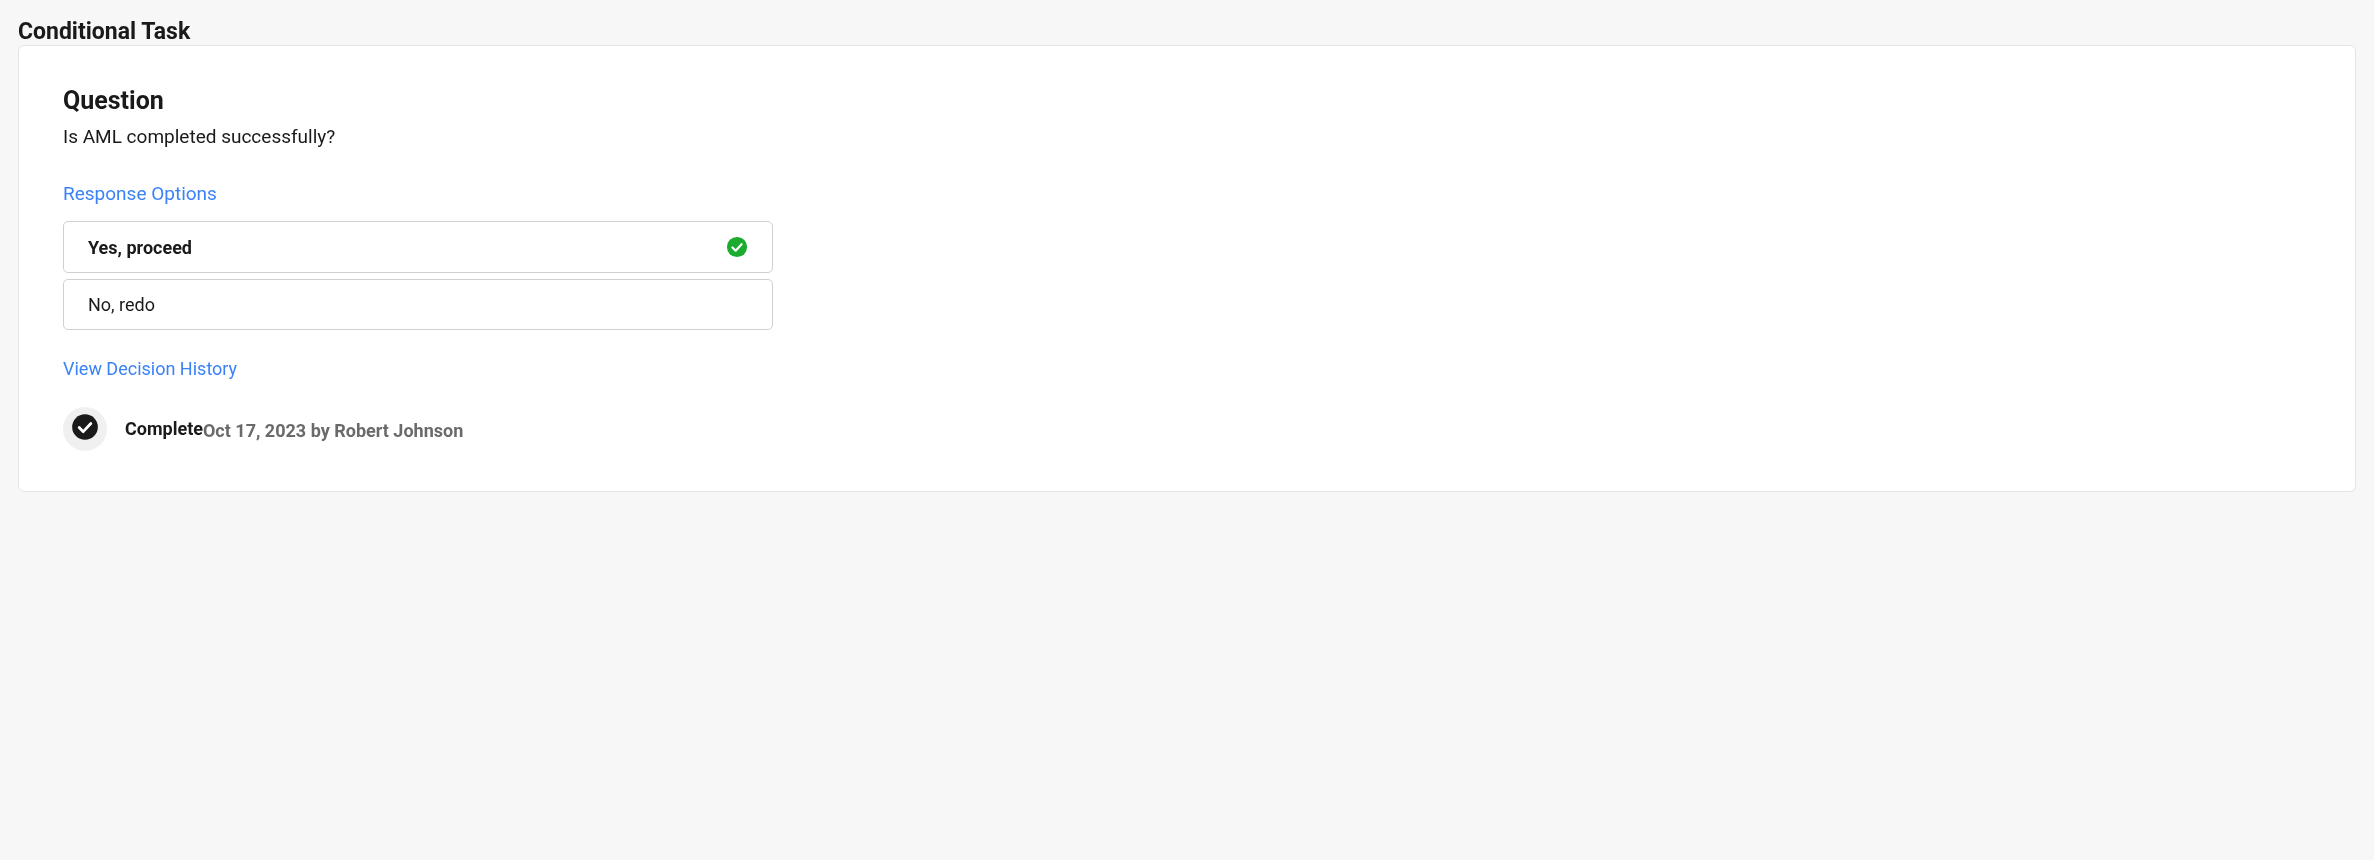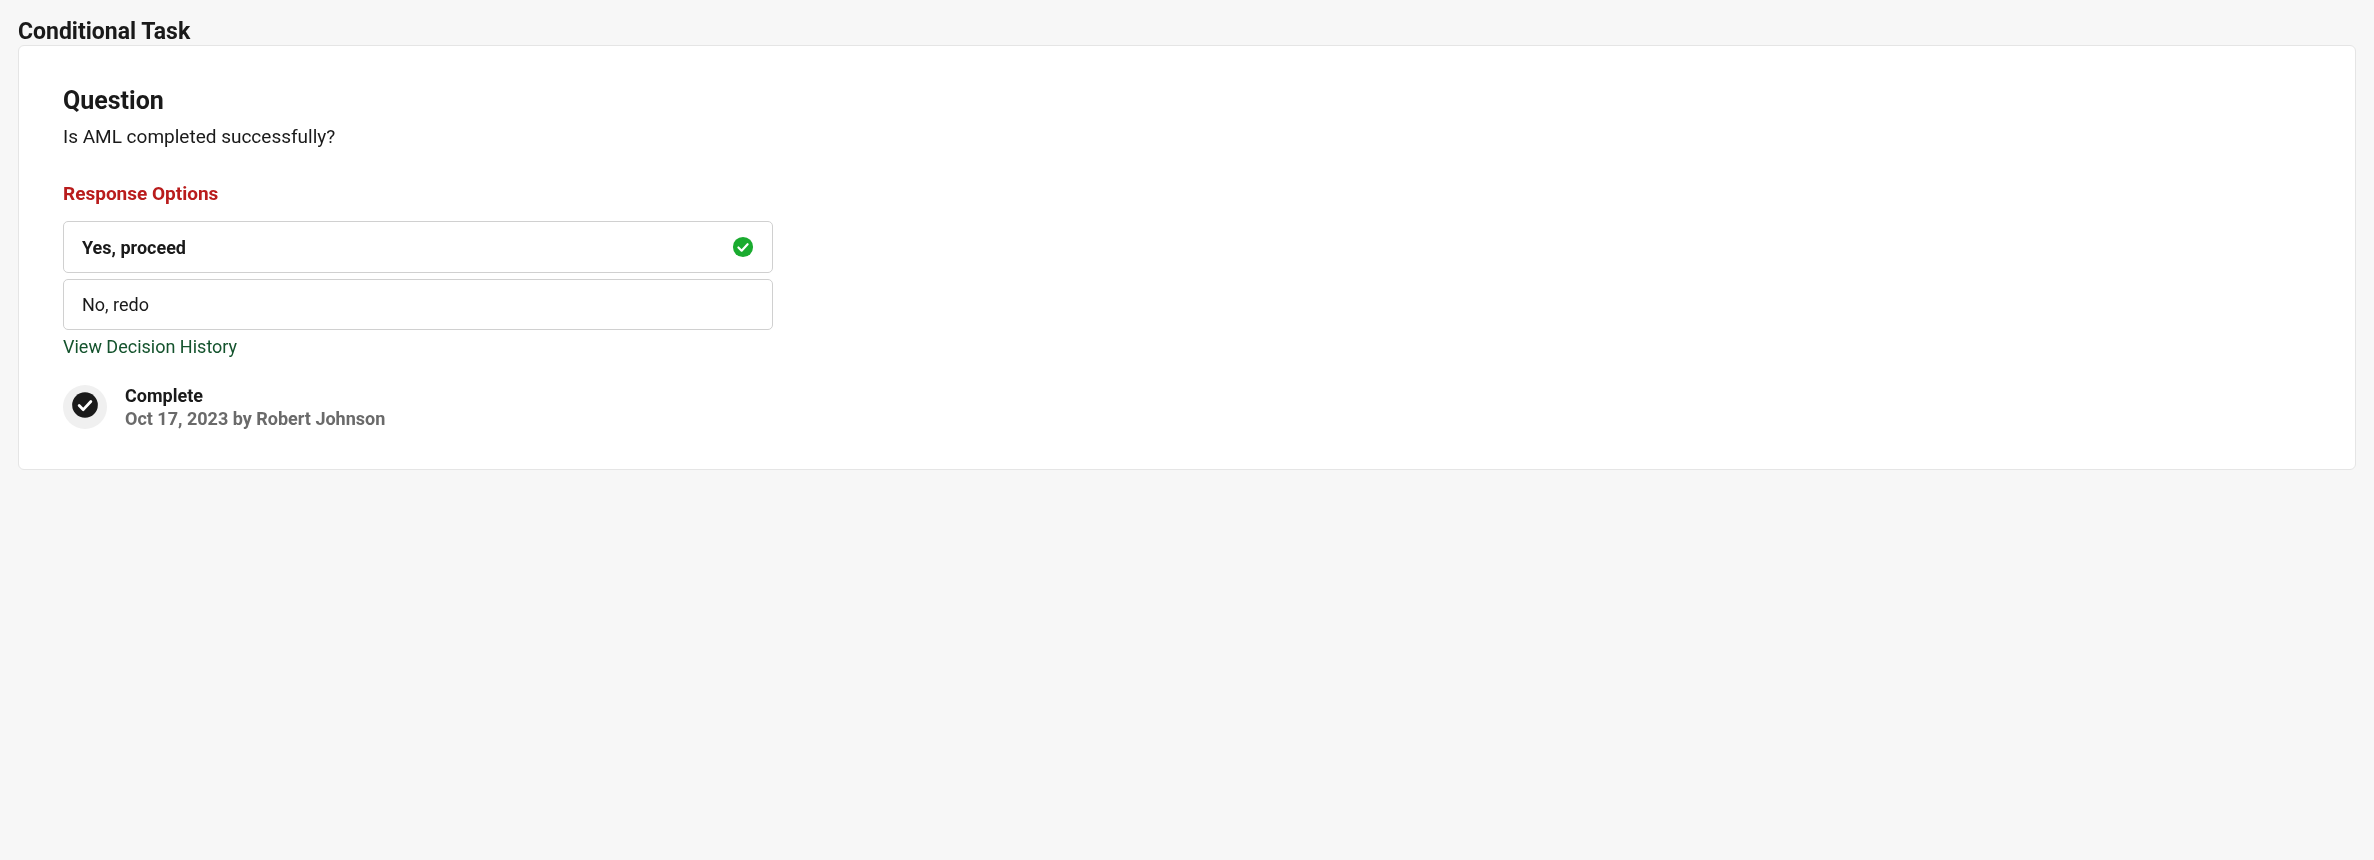--- a/index.html
+++ b/index.html
@@ -31,53 +31,54 @@
       color: #1a1a1a;
     }
     .question-text {
       font-size: 19px;
       font-weight: 400;
       color: #1a1a1a;
       margin-bottom: 34px;
     }
     .response-options-label {
       font-size: 19px;
-      font-weight: 700;
+      font-weight: 400;
       margin-bottom: 16px;
-      color: #b91c1c;
+      color: #3b82f6;
     }
     .option-box {
       display: flex;
       align-items: center;
       justify-content: space-between;
       border: 1px solid #d0d0d0;
       border-radius: 5px;
-      padding: 14px 18px;
+      padding: 14px 24px;
       margin-bottom: 6px;
       width: 710px;
       max-width: 100%;
       background: #ffffff;
       cursor: pointer;
     }
     .option-label {
       font-size: 18px;
       color: #1a1a1a;
     }
     .option-selected .option-label {
       font-weight: 700;
     }
     .check-icon {
       width: 22px;
       height: 22px;
       flex-shrink: 0;
     }
     .history-link {
       display: inline-block;
+      margin-top: 22px;
       font-size: 18px;
-      color: #14532d;
+      color: #3b82f6;
       text-decoration: none;
       cursor: pointer;
     }
     .status-row {
       display: flex;
       align-items: center;
       margin-top: 28px;
       gap: 18px;
     }
     .status-icon-circle {
@@ -85,21 +86,20 @@
       height: 44px;
       border-radius: 50%;
       background: #f0f0f0;
       display: flex;
       align-items: center;
       justify-content: center;
       flex-shrink: 0;
     }
     .status-text-block {
       display: flex;
-      flex-direction: column;
     }
     .status-label {
       font-size: 18px;
       font-weight: 700;
       color: #1a1a1a;
     }
     .status-meta {
       font-size: 18px;
       font-weight: 700;
       color: #6a6a6a;

